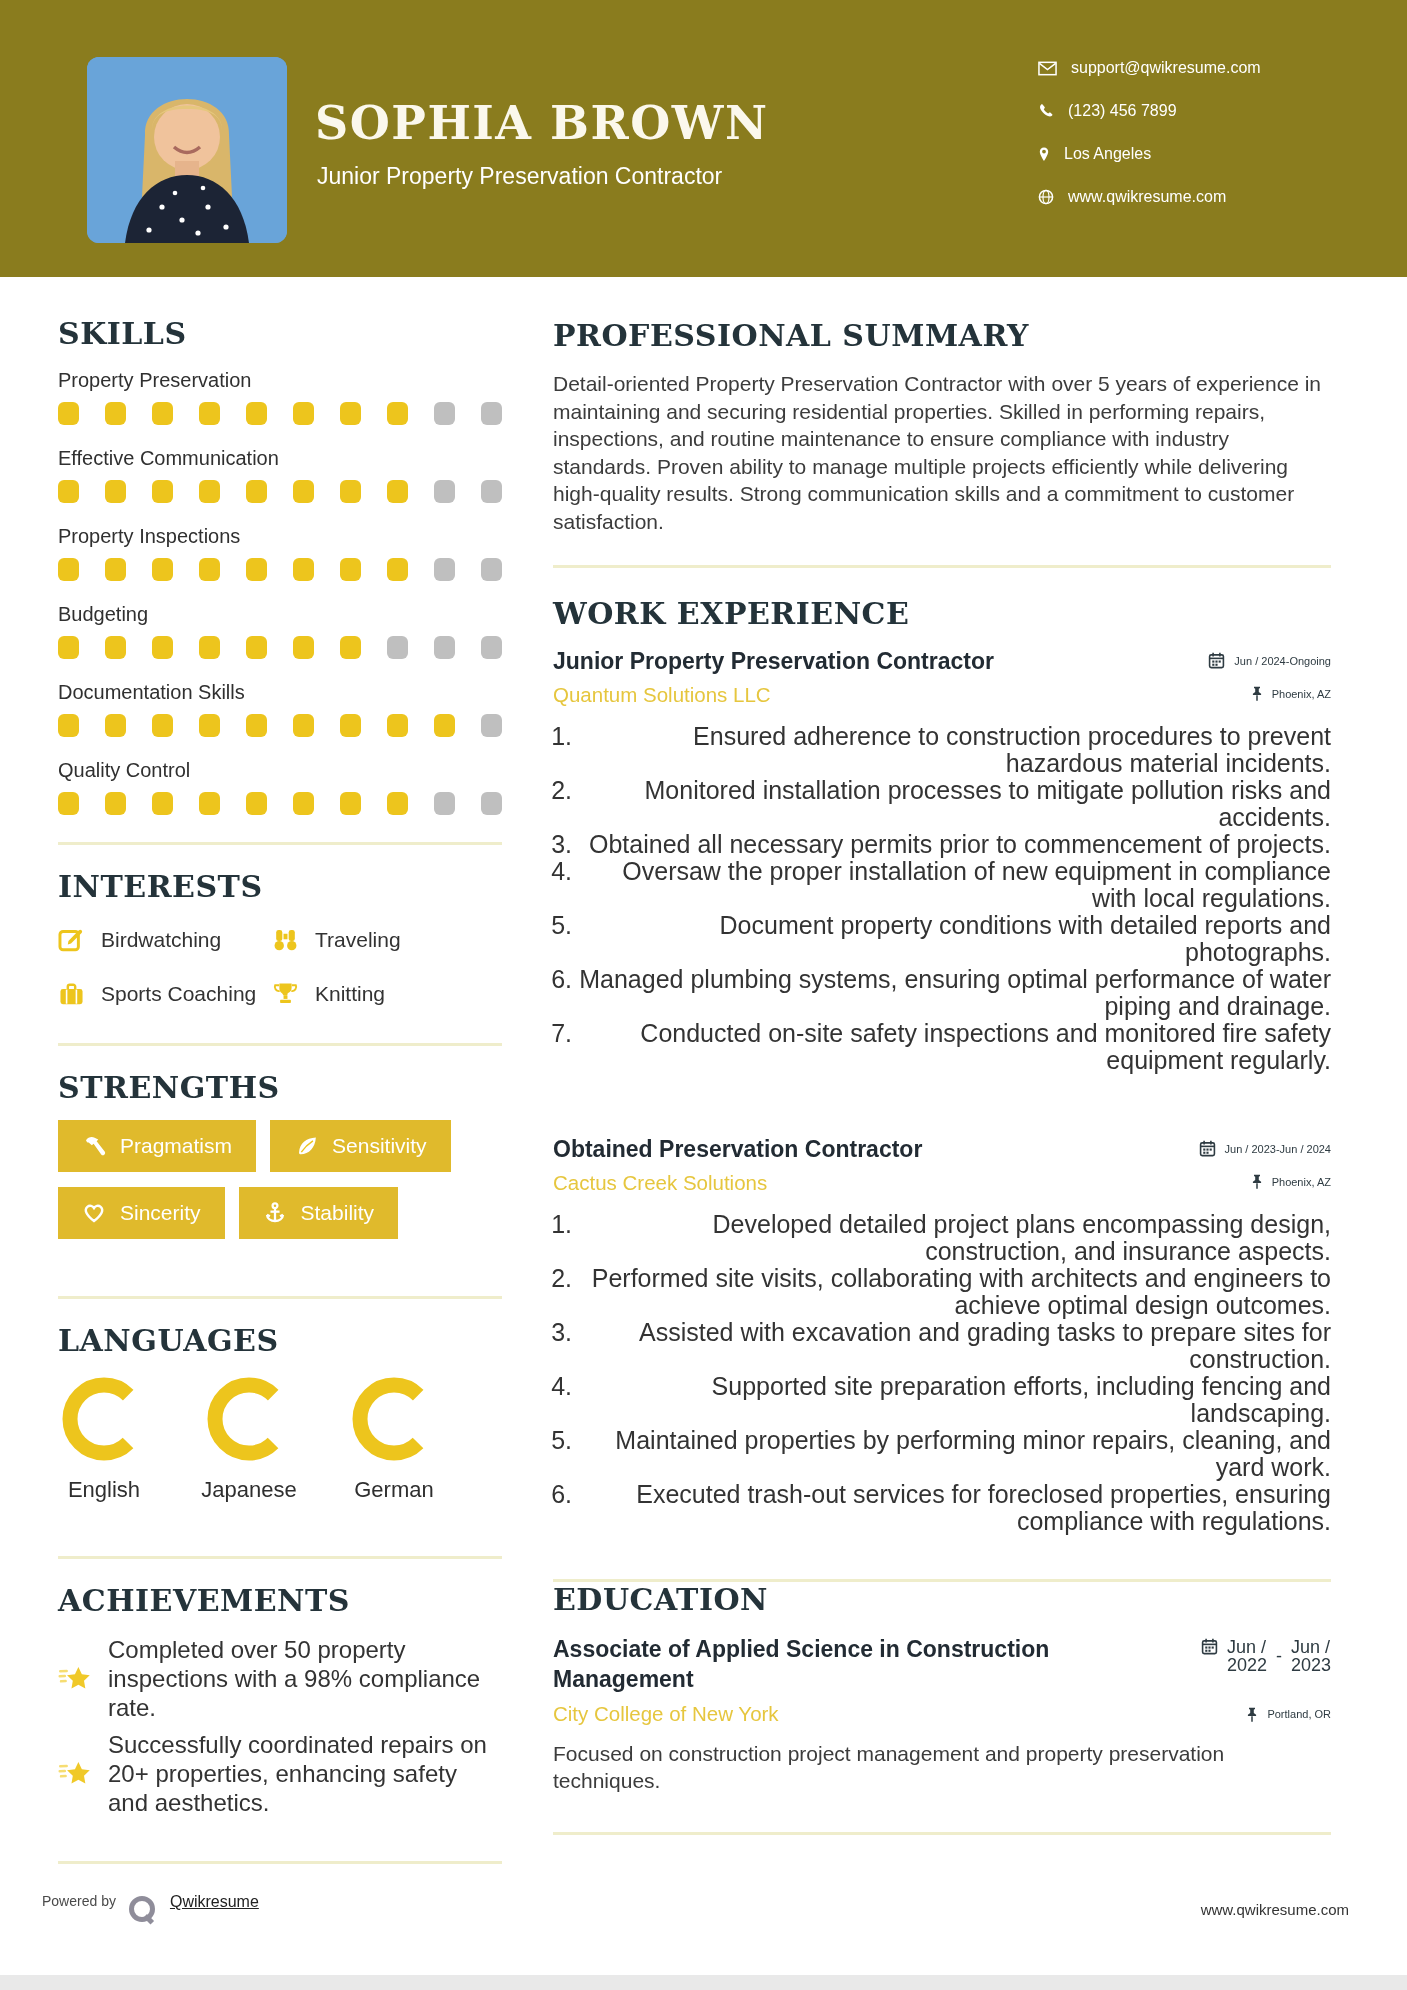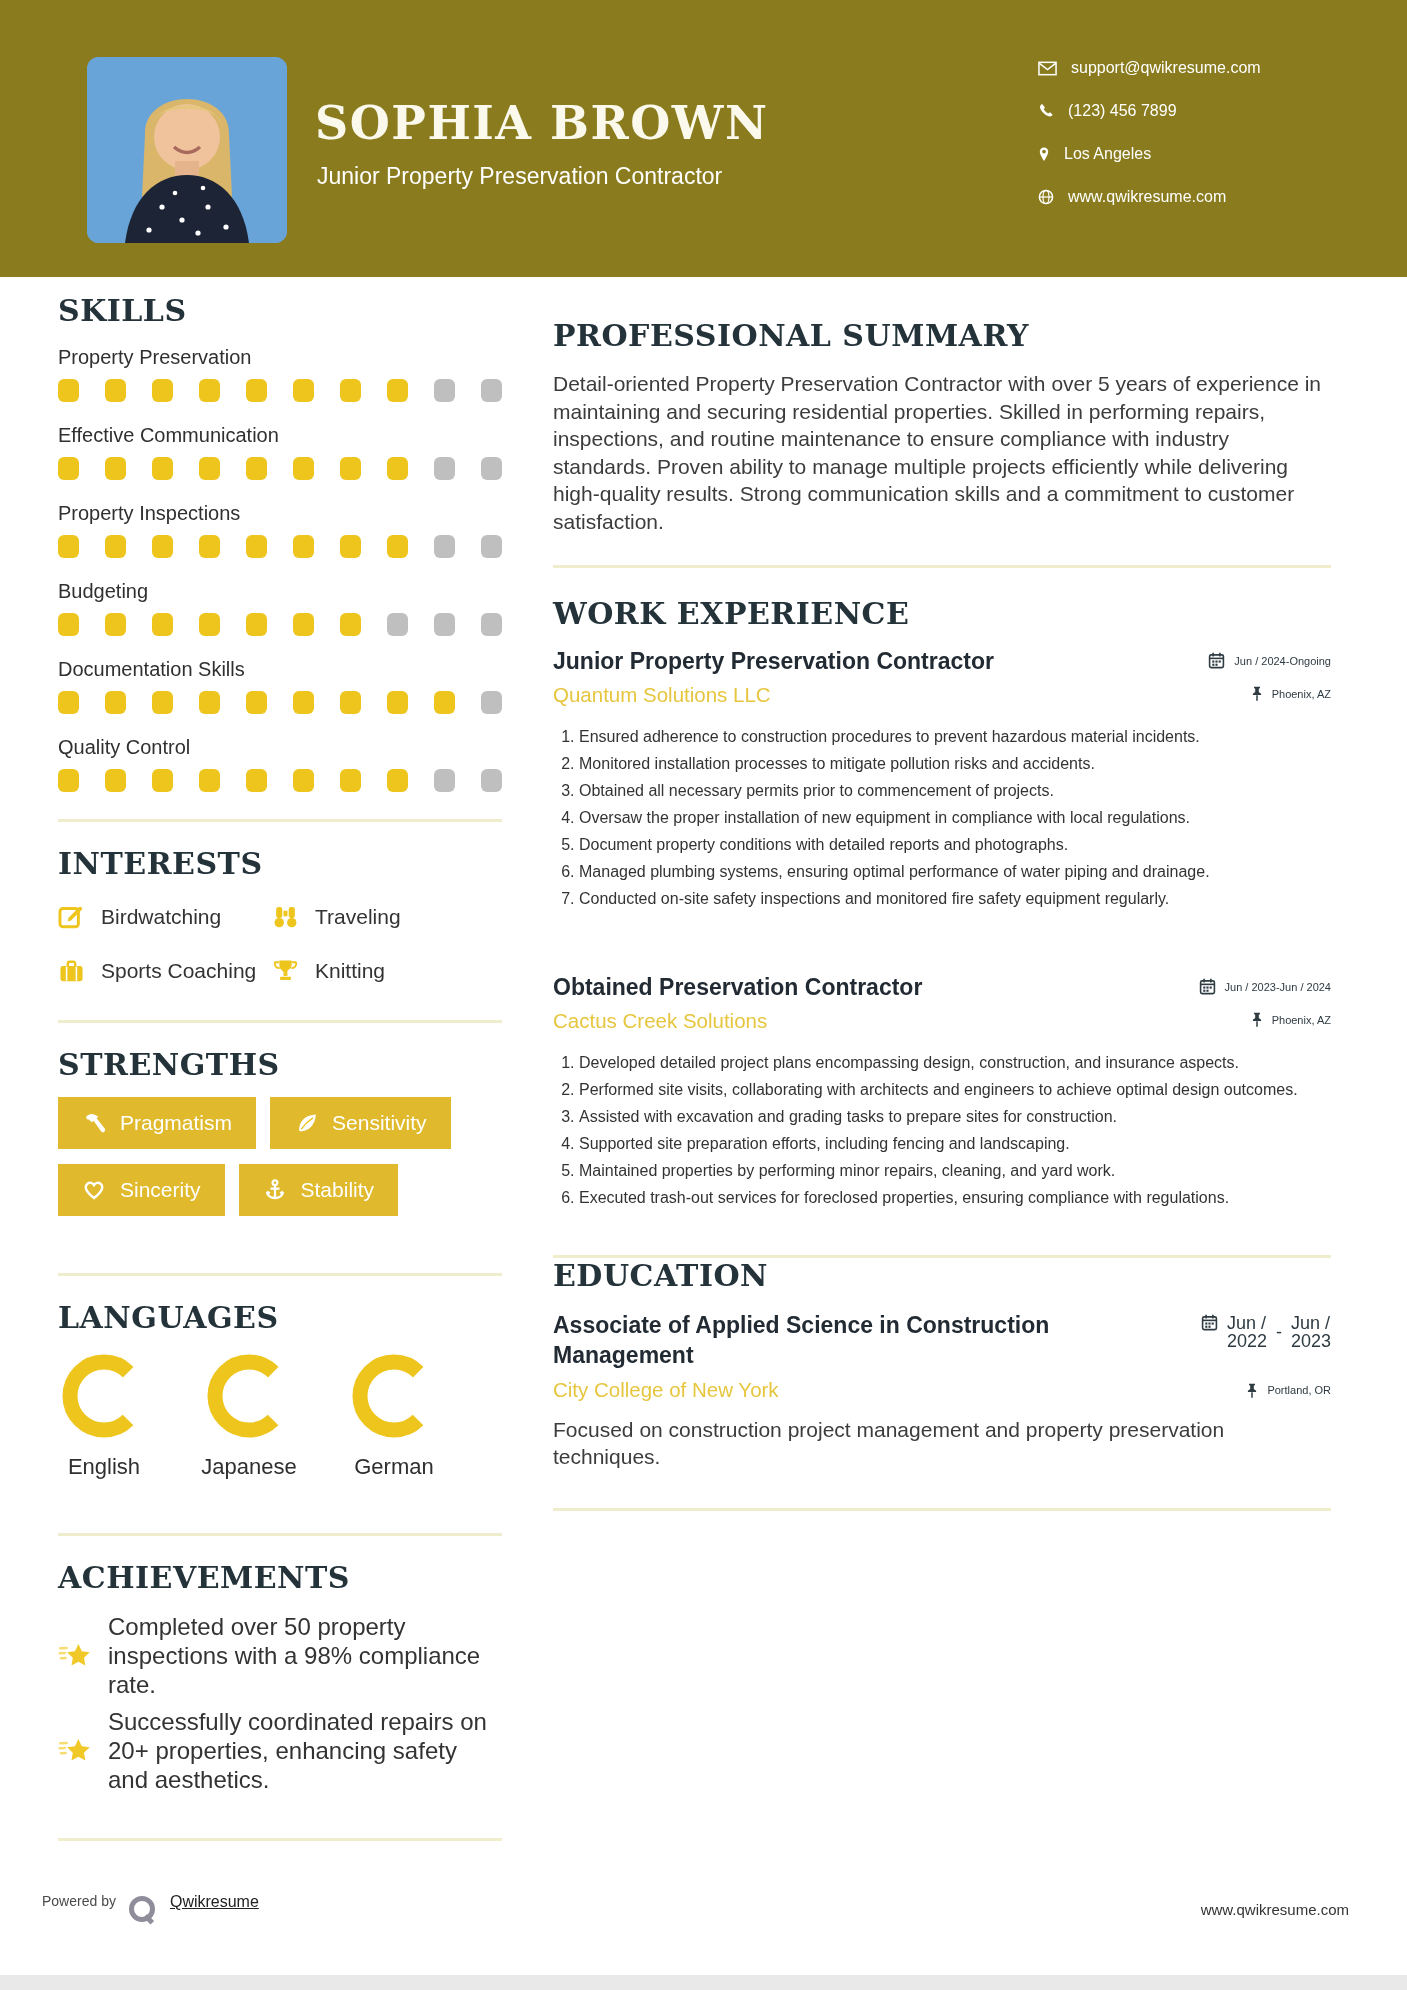--- a/index.html
+++ b/index.html
@@ -10,21 +10,21 @@
   .photo{position:absolute;left:87px;top:57px;width:200px;height:186px;border-radius:12px;
          overflow:hidden;background:#69a4d9;}
   .name{position:absolute;left:315px;top:96px;font-family:"DejaVu Serif","Liberation Serif",serif;
         font-weight:700;font-size:46px;color:#fbf8ec;letter-spacing:1.5px;}
   .headline{position:absolute;left:317px;top:163px;font-size:23px;color:#ffffff;font-weight:500;}
   .contact{position:absolute;left:1038px;top:57px;}
   .contact-row{display:flex;align-items:center;gap:14px;margin-bottom:21px;height:22px;}
   .contact-row .ctext{font-size:16px;color:#ffffff;}
   .ic{display:inline-flex;align-items:center;justify-content:center;}
   
-  .leftcol{position:absolute;left:58px;top:293px;width:444px;}
+  .leftcol{position:absolute;left:58px;top:316px;width:444px;}
   .rightcol{position:absolute;left:553px;top:318px;width:778px;}
   h2.sec{font-family:"DejaVu Serif","Liberation Serif",serif;font-weight:700;font-size:30px;
          line-height:36px;color:#24333a;letter-spacing:.5px;margin:0 0 16px;}
   .divider{height:3px;background:#efedcb;}
   .d1{margin:27px 0 24px;} .d2{margin:30px 0 24px;} .d3{margin:42px 0 24px;}
   .d4{margin:53px 0 24px;} .d5{margin:44px 0 0;}
   .r1{margin:30px 0 28px;} .r2{margin:44px 0 0;} .r3{margin:38px 0 0;}
   
   .skill-label{font-size:20px;line-height:25px;color:#303030;font-weight:500;margin-bottom:9px;}
   .dots{display:flex;gap:26px;margin-bottom:21px;}
@@ -47,21 +47,21 @@
   .ach .aicon{flex:0 0 36px;margin-top:2px;}
   .ach .atext{font-size:24px;line-height:29px;color:#333;}
   
   .summary{margin:14px 0 0;font-size:21px;line-height:27.5px;color:#3c3c3c;}
   .jobrow{display:flex;justify-content:space-between;align-items:baseline;margin-top:12px;}
   .jtitle{font-size:23px;font-weight:700;color:#222b33;}
   .jmeta{display:flex;align-items:center;gap:9px;font-size:11px;color:#2e3b42;white-space:nowrap;}
   .crow{display:flex;justify-content:space-between;align-items:baseline;margin-top:8px;}
   .company{font-size:20.5px;color:#e6c63e;font-weight:500;}
   ol.bullets{margin:16px 0 0;padding-left:26px;}
-  ol.bullets li{font-size:16px;line-height:27px;color:#333;}
+  ol.bullets li{font-size:25px;line-height:27px;color:#333;text-align:right;}
   ol.bullets li::marker{color:#333;}
   .job2{margin-top:62px;}
   .edu-h2{margin-top:26px;}
   .edurow{display:flex;justify-content:space-between;margin-top:8px;}
   .degree{font-size:23px;font-weight:700;color:#222b33;line-height:30px;max-width:580px;}
   .edudate{display:flex;gap:9px;align-items:flex-start;font-size:18px;color:#2e3b42;line-height:18px;margin-top:4px;}
   .edudate .dcol{text-align:left;}
   .edusep{line-height:36px;}
   .eduschool{display:flex;justify-content:space-between;margin-top:8px;}
   .edudesc{margin:14px 0 0;font-size:21px;line-height:27px;color:#3c3c3c;}

